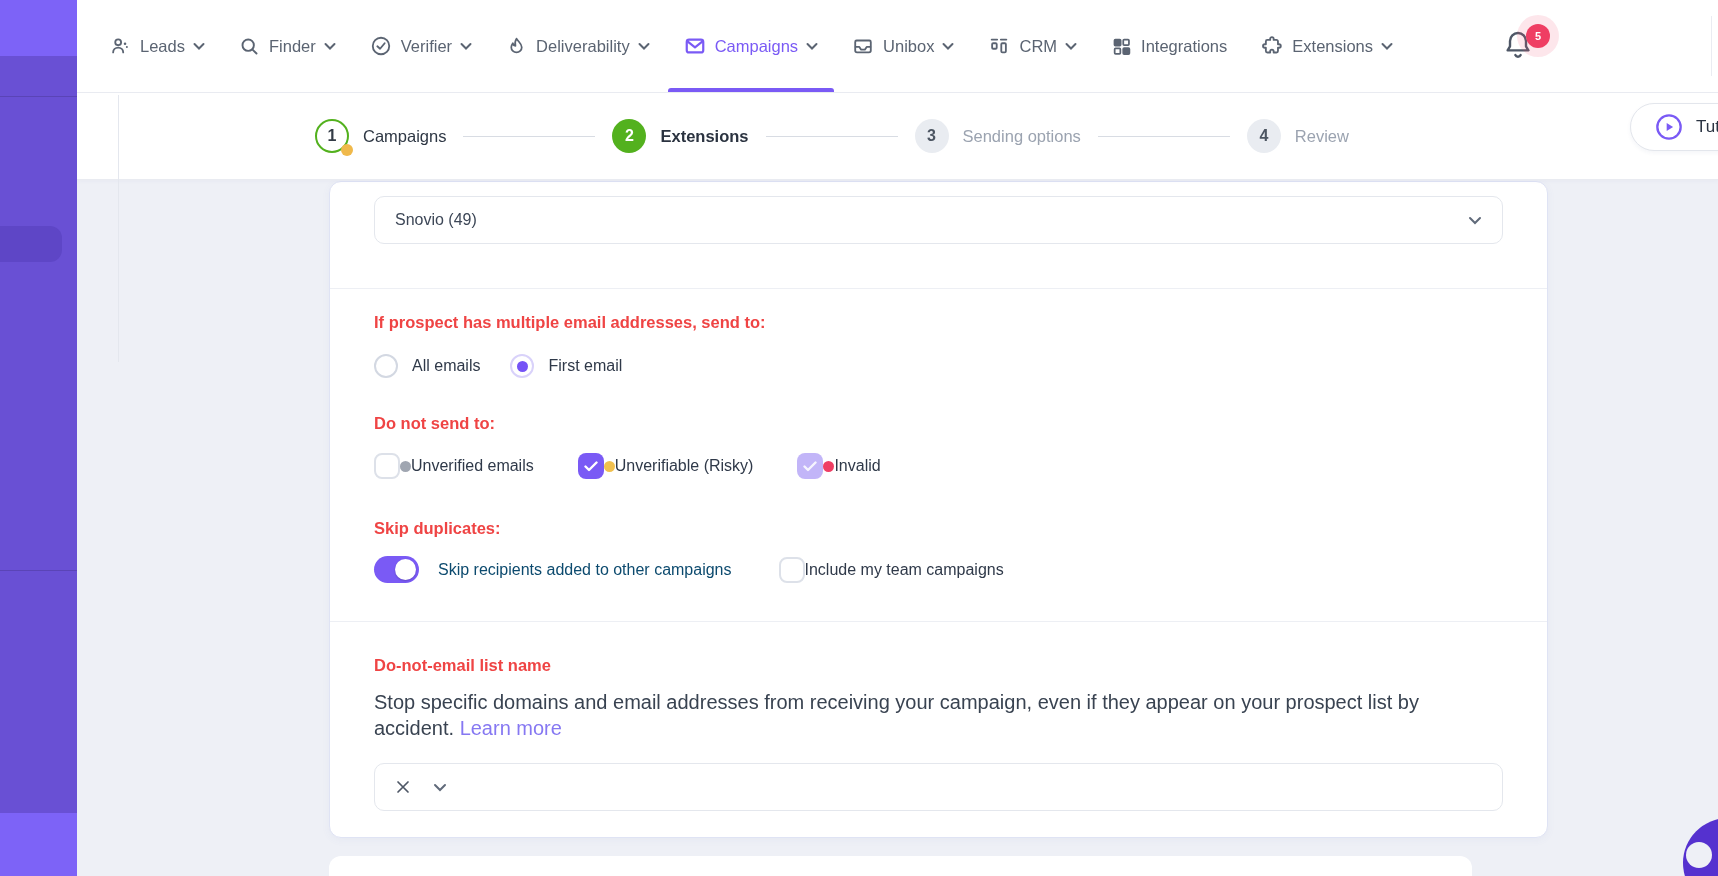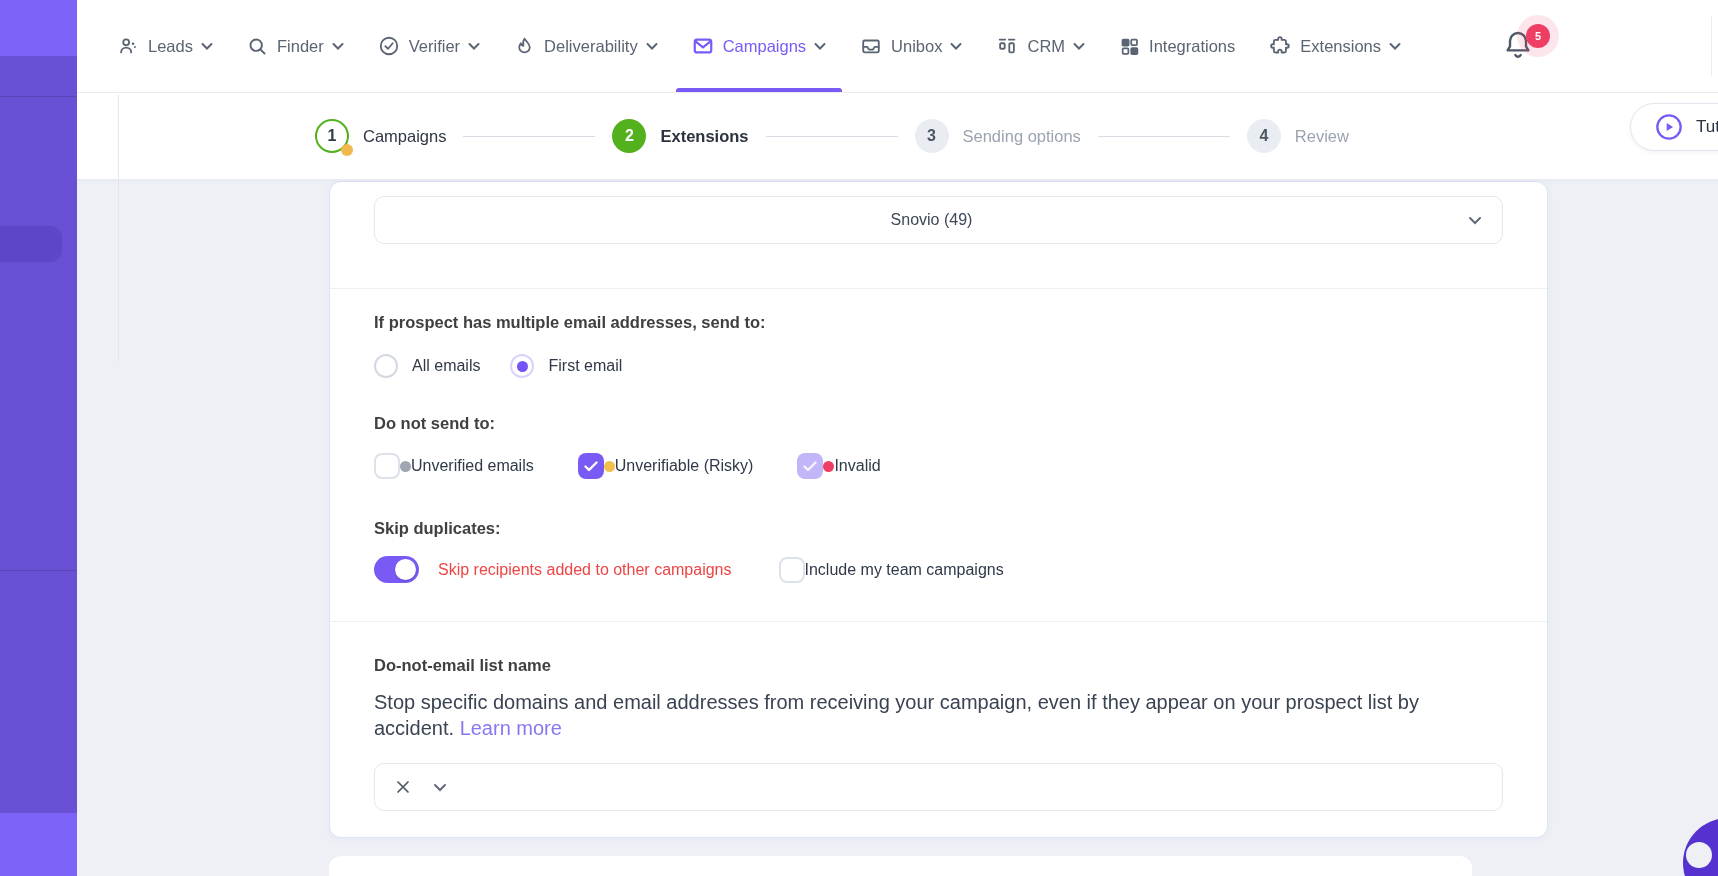--- a/index.html
+++ b/index.html
@@ -8,21 +8,21 @@
 
   
   .sidebar { position:fixed; left:0; top:0; width:77px; height:876px; background:#6950d4; z-index:30; }
   .sb-top { position:absolute; left:0; top:0; width:77px; height:56px; background:#7d63f7; }
   .sb-pill { position:absolute; left:0; top:226px; width:62px; height:36px; background:#5e46c6; border-radius:0 12px 12px 0; }
   .sb-line { position:absolute; left:0; width:77px; height:1px; background:rgba(0,0,0,.14); }
   .sb-bottom { position:absolute; left:0; bottom:0; width:77px; height:63px; background:#7d63f7; }
 
   
   .topnav { position:fixed; left:77px; top:0; width:1641px; height:93px; background:#fff;
-    border-bottom:1px solid #e9ebf1; display:flex; align-items:stretch; padding-left:40px; gap:34px; z-index:20; }
+    border-bottom:1px solid #e9ebf1; display:flex; align-items:stretch; padding-left:32px; gap:34px; z-index:20; }
   .nav-item { position:relative; display:flex; align-items:center; gap:9px; color:#5b6472;
     font-size:16.5px; font-weight:500; cursor:pointer; white-space:nowrap; }
   .nav-item svg { flex:0 0 auto; }
   .nav-item.active { color:#7a5af5; }
   .nav-item.active::after { content:""; position:absolute; left:-16px; right:-16px; bottom:0;
     height:4px; background:#7a5af5; border-radius:3px 3px 0 0; }
   .chev { margin-left:-1px; }
   .bell-wrap { position:absolute; left:1425px; top:27px; width:34px; height:38px; }
   .badge-halo { position:absolute; left:15px; top:-12px; width:42px; height:42px; border-radius:50%;
     background:rgba(240,80,110,.14); }
@@ -54,25 +54,25 @@
 
   .vline { position:fixed; left:118px; top:95px; width:1px; height:267px; background:#e4e7ee; z-index:17; }
 
   
   .main { position:fixed; left:77px; top:179px; width:1641px; height:697px; background:#eef0f6; }
   .card { position:absolute; left:252px; top:2px; width:1219px; height:657px; background:#fff;
     border:1px solid #dfe3f4; border-radius:12px; padding:0 44px; box-shadow:0 2px 8px rgba(70,90,180,.05); }
   .divider { height:1px; background:#edeff4; margin:0 -44px; }
 
   .select { height:48px; border:1px solid #e4e7ed; border-radius:10px; background:#fff;
-    display:flex; align-items:center; padding:0 20px; font-size:16px; color:#3d4757; cursor:pointer;text-align:center; }
+    display:flex; align-items:center; padding:0 20px; font-size:16px; color:#3d4757; cursor:pointer; }
   .select .grow { flex:1; }
   .sel-x { display:flex; align-items:center; margin-right:22px; cursor:pointer; }
 
-  .h-bold { font-size:16.5px; font-weight:700; color:#404040; }
+  .h-bold { font-size:16.5px; font-weight:700; color:#ef4444; }
 
   .radio-row { display:flex; align-items:center; gap:30px; }
   .radio-opt { display:flex; align-items:center; gap:14px; font-size:16px; color:#2f3949; cursor:pointer; }
   .radio { width:24px; height:24px; border-radius:50%; background:#fff; border:2px solid #d3d8e2; }
   .radio.sel { border:2px solid #d9d2fa; display:flex; align-items:center; justify-content:center; }
   .radio.sel::after { content:""; width:11px; height:11px; border-radius:50%; background:#7553f6; }
 
   .cb-row { display:flex; align-items:center; }
   .cb-opt { display:flex; align-items:center; font-size:16px; color:#2f3949; margin-right:44px; cursor:pointer; }
   .checkbox { width:26px; height:26px; border-radius:8px; background:#fff; border:2px solid #dde1e9;
@@ -80,21 +80,21 @@
   .checkbox.on { background:#7a5af5; border:none; }
   .checkbox.on.dis { background:#c2b5f8; }
   .dot { width:11px; height:11px; border-radius:50%; }
   .dot-gray { background:#a0a6b1; } .dot-yellow { background:#f1c04e; } .dot-red { background:#ef3e63; }
 
   .toggle-row { display:flex; align-items:center; }
   .toggle { width:45px; height:27px; border-radius:14px; background:#7a5af5; position:relative;
     margin-right:19px; cursor:pointer; }
   .toggle-knob { position:absolute; right:3px; top:3px; width:21px; height:21px; border-radius:50%;
     background:#fff; box-shadow:0 1px 2px rgba(0,0,0,.2); }
-  .tg-label { font-size:16px; color:#ef4444; margin-right:47px; }
+  .tg-label { font-size:16px; color:#0c4a6e; margin-right:47px; }
 
   .para { font-size:20px; color:#394351; line-height:26px; max-width:1105px; }
   .link { color:#8678f2; cursor:pointer; }
 
   .bottom-strip { position:absolute; left:252px; top:677px; width:1143px; height:22px;
     background:#fff; border-radius:12px 12px 0 0; }
   .chat-blob { position:fixed; left:1683px; top:818px; width:90px; height:90px; border-radius:50%;
     background:#5531cf; z-index:40; }
   .chat-notch { position:fixed; left:1686px; top:842px; width:26px; height:26px; border-radius:50%;
     background:#eef0f6; z-index:41; }

